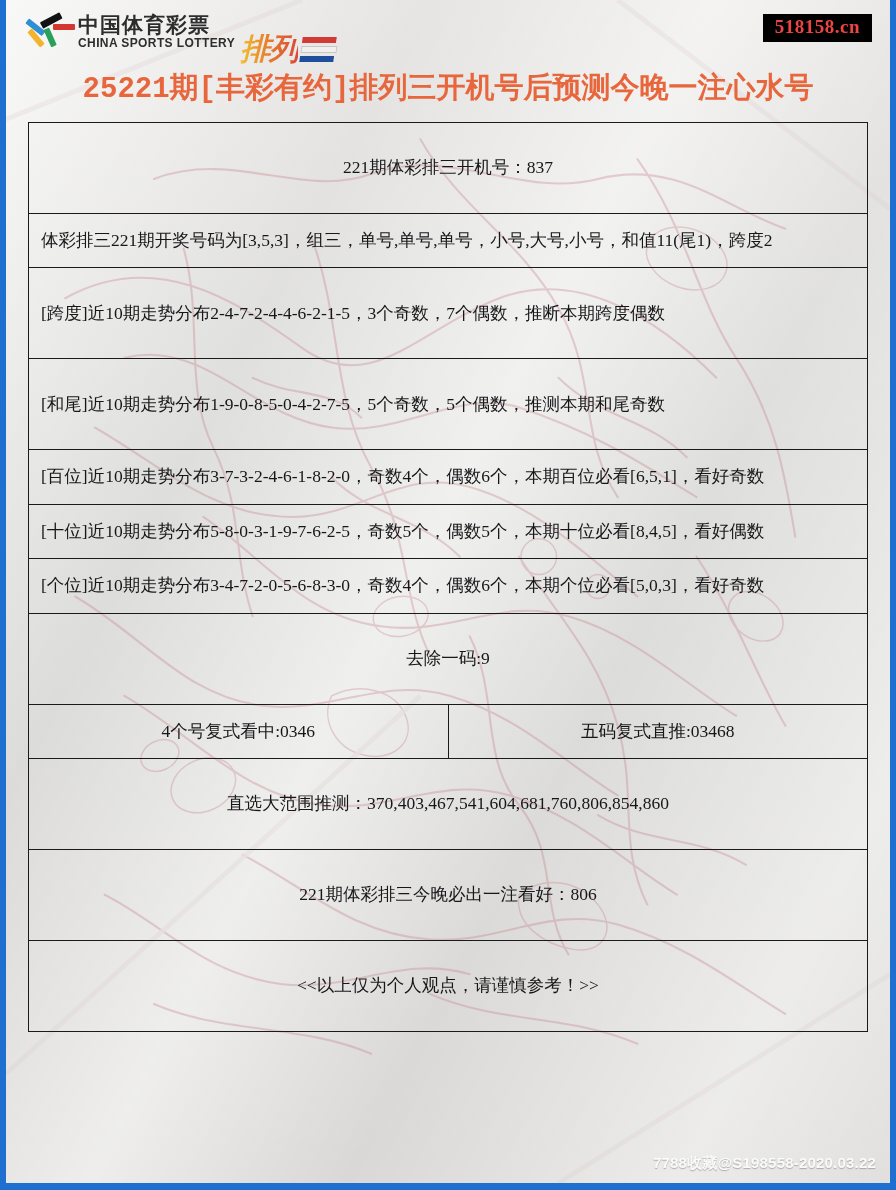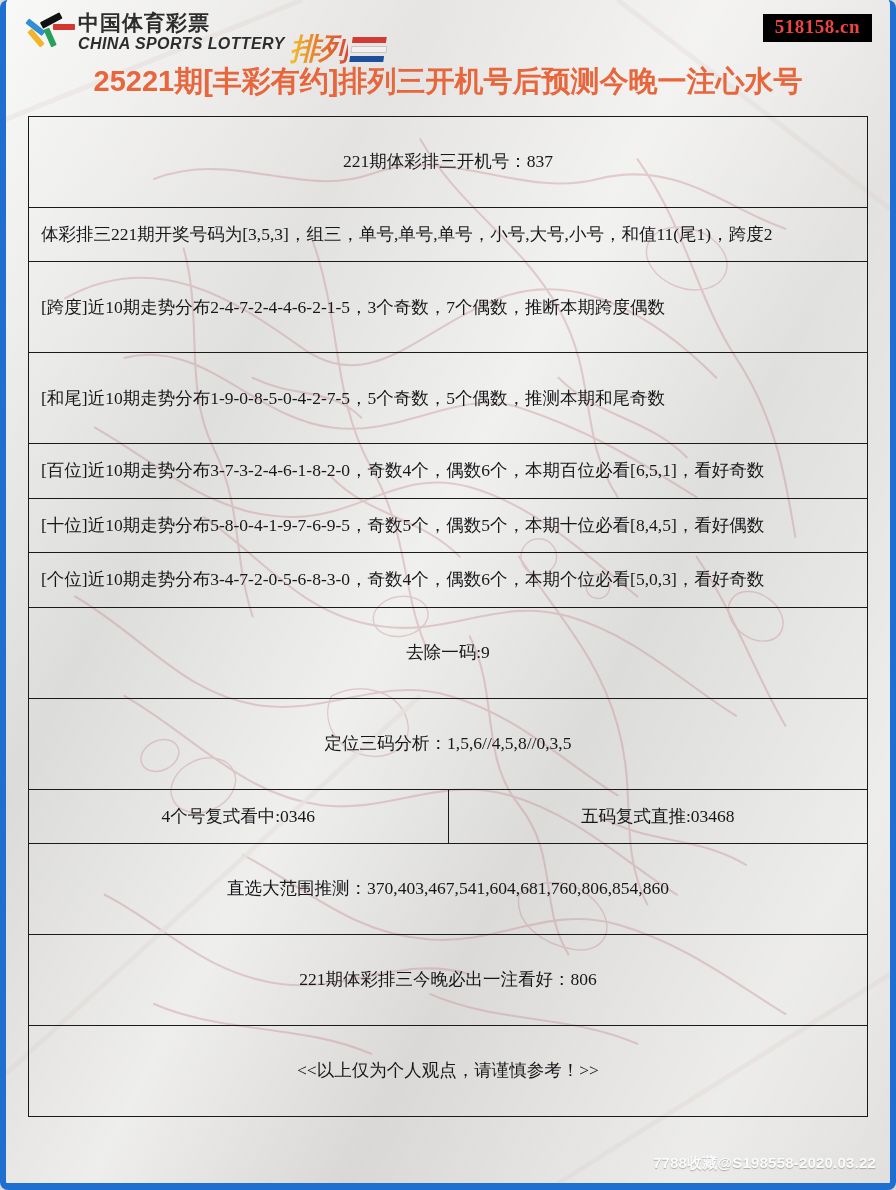--- a/index.html
+++ b/index.html
@@ -18,21 +18,20 @@
   .page {
     position: relative;
     width: 896px;
     height: 1190px;
     box-sizing: border-box;
     border-left: 6px solid #1f6fd0;
     border-right: 6px solid #1f6fd0;
     border-bottom: 7px solid #1f6fd0;
     background: #dedddb;
     overflow: hidden;
-    border-radius: 8px;
   }
 
   
   .paper-bg {
     position: absolute;
     inset: 0;
     background:
       linear-gradient(118deg, rgba(255,255,255,0.75) 0%, rgba(255,255,255,0.0) 28%,
                       rgba(255,255,255,0.55) 47%, rgba(255,255,255,0.0) 64%,
                       rgba(255,255,255,0.5) 86%, rgba(255,255,255,0.2) 100%),
@@ -72,25 +71,24 @@
     font-family: "Liberation Sans", sans-serif;
     font-weight: bold;
     font-size: 21px;
     color: #2d2d2d;
     letter-spacing: 1px;
     line-height: 1.05;
   }
   .logo-en {
     font-family: "Liberation Sans", sans-serif;
     font-weight: bold;
-    font-size: 16px;
+    font-size: 12px;
     color: #2d2d2d;
     letter-spacing: 0.4px;
     line-height: 1.3;
-    font-style: italic;
   }
   .logo-pl3 {
     margin-left: 5px;
     display: flex;
     align-items: center;
     height: 44px;
     margin-top: 32px;
   }
   .pl3-text {
     font-family: "DejaVu Sans", sans-serif;
@@ -133,23 +131,23 @@
 
   
   .title {
     position: relative;
     text-align: center;
     font-size: 29px;
     font-weight: bold;
     color: #e8663c;
     letter-spacing: 0px;
     padding: 0 6px;
-    margin-top: 0;
+    margin-top: 6px;
     white-space: nowrap;
-    font-family: Liberation Sans, sans-serif;
+    font-family: Liberation Mono, monospace;
   }
 
   
   .table-wrap {
     position: relative;
     margin: 14px 22px 0 22px;
   }
   .tbl {
     width: 100%;
     border-collapse: collapse;
@@ -281,30 +279,27 @@
         <tr>
           <td class="l tall" colspan="2">[跨度]近10期走势分布2-4-7-2-4-4-6-2-1-5，3个奇数，7个偶数，推断本期跨度偶数</td>
         </tr>
         <tr>
           <td class="l tall" colspan="2">[和尾]近10期走势分布1-9-0-8-5-0-4-2-7-5，5个奇数，5个偶数，推测本期和尾奇数</td>
         </tr>
         <tr>
           <td class="l" colspan="2">[百位]近10期走势分布3-7-3-2-4-6-1-8-2-0，奇数4个，偶数6个，本期百位必看[6,5,1]，看好奇数</td>
         </tr>
         <tr>
-          <td class="l" colspan="2">[十位]近10期走势分布5-8-0-4-1-9-7-6-9-5，奇数5个，偶数5个，本期十位必看[8,4,5]，看好偶数</td>
+          <td class="l" colspan="2">[十位]近10期走势分布5-8-0-3-1-9-7-6-2-5，奇数5个，偶数5个，本期十位必看[8,4,5]，看好偶数</td>
         </tr>
         <tr>
           <td class="l" colspan="2">[个位]近10期走势分布3-4-7-2-0-5-6-8-3-0，奇数4个，偶数6个，本期个位必看[5,0,3]，看好奇数</td>
         </tr>
         <tr>
           <td class="c tall" colspan="2">去除一码:9</td>
-        </tr>
-        <tr>
-          <td class="c tall" colspan="2">定位三码分析：1,5,6//4,5,8//0,3,5</td>
         </tr>
         <tr>
           <td class="c half">4个号复式看中:0346</td>
           <td class="c half">五码复式直推:03468</td>
         </tr>
         <tr>
           <td class="c tall" colspan="2">直选大范围推测：370,403,467,541,604,681,760,806,854,860</td>
         </tr>
         <tr>
           <td class="c tall" colspan="2">221期体彩排三今晚必出一注看好：806</td>

